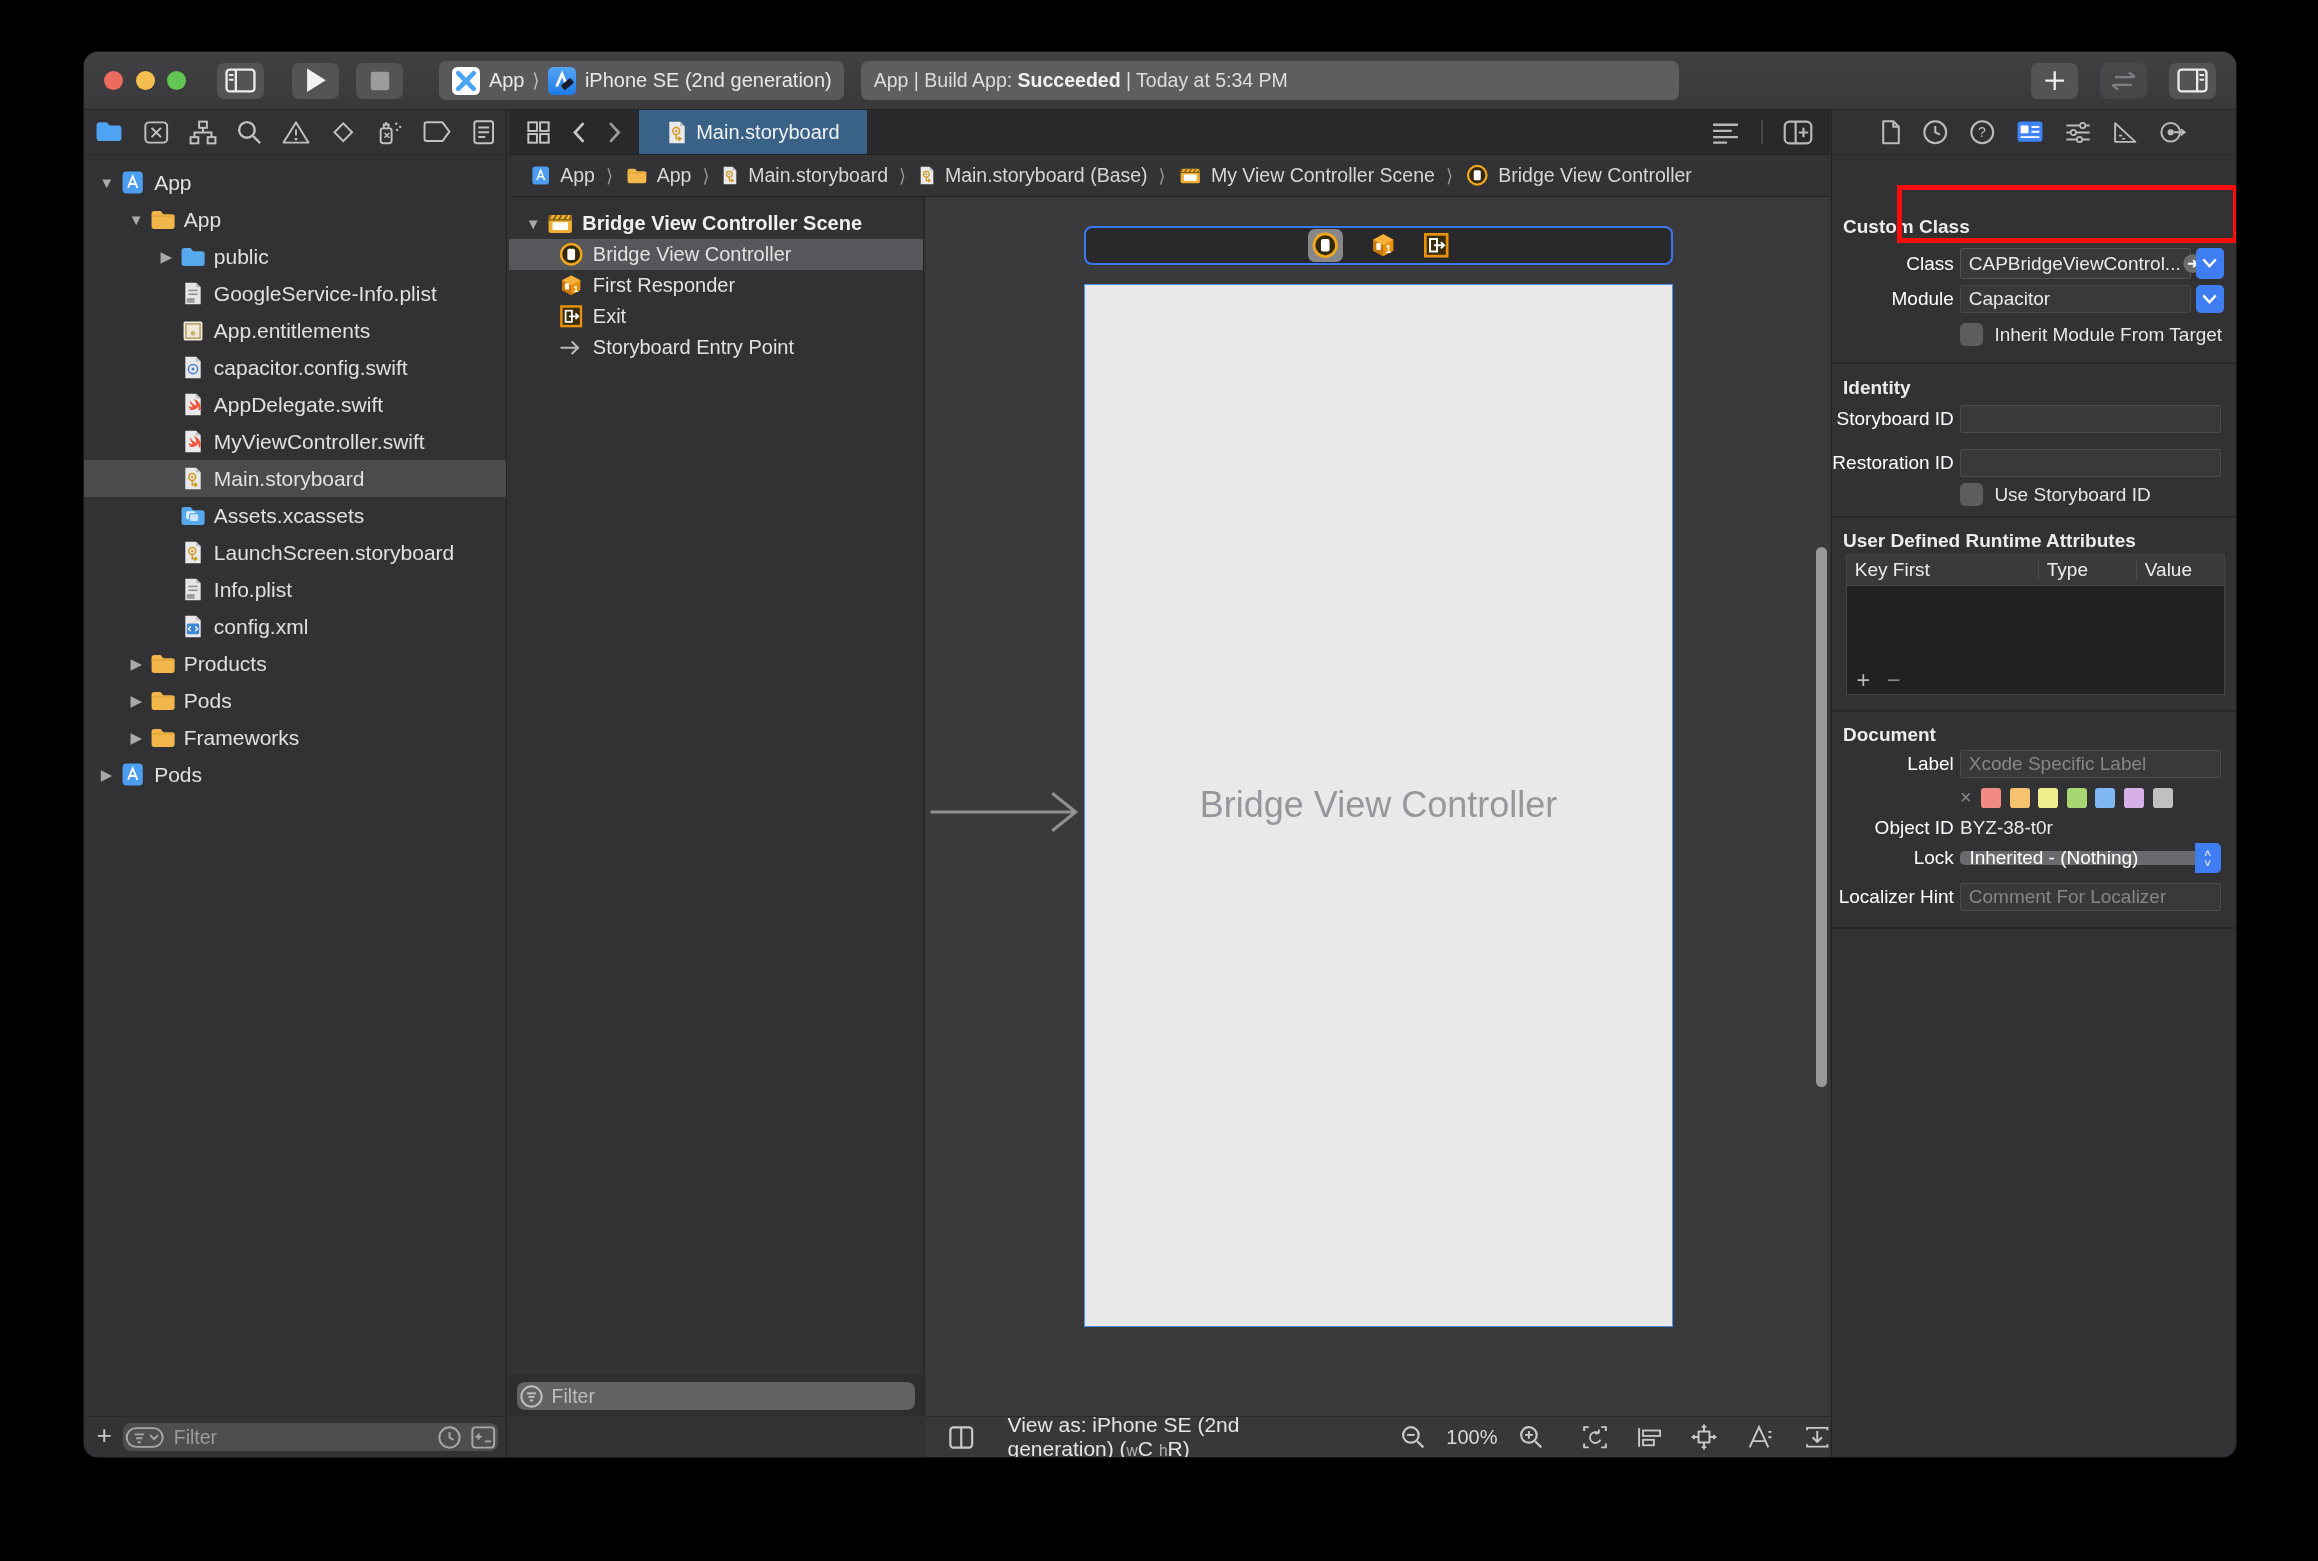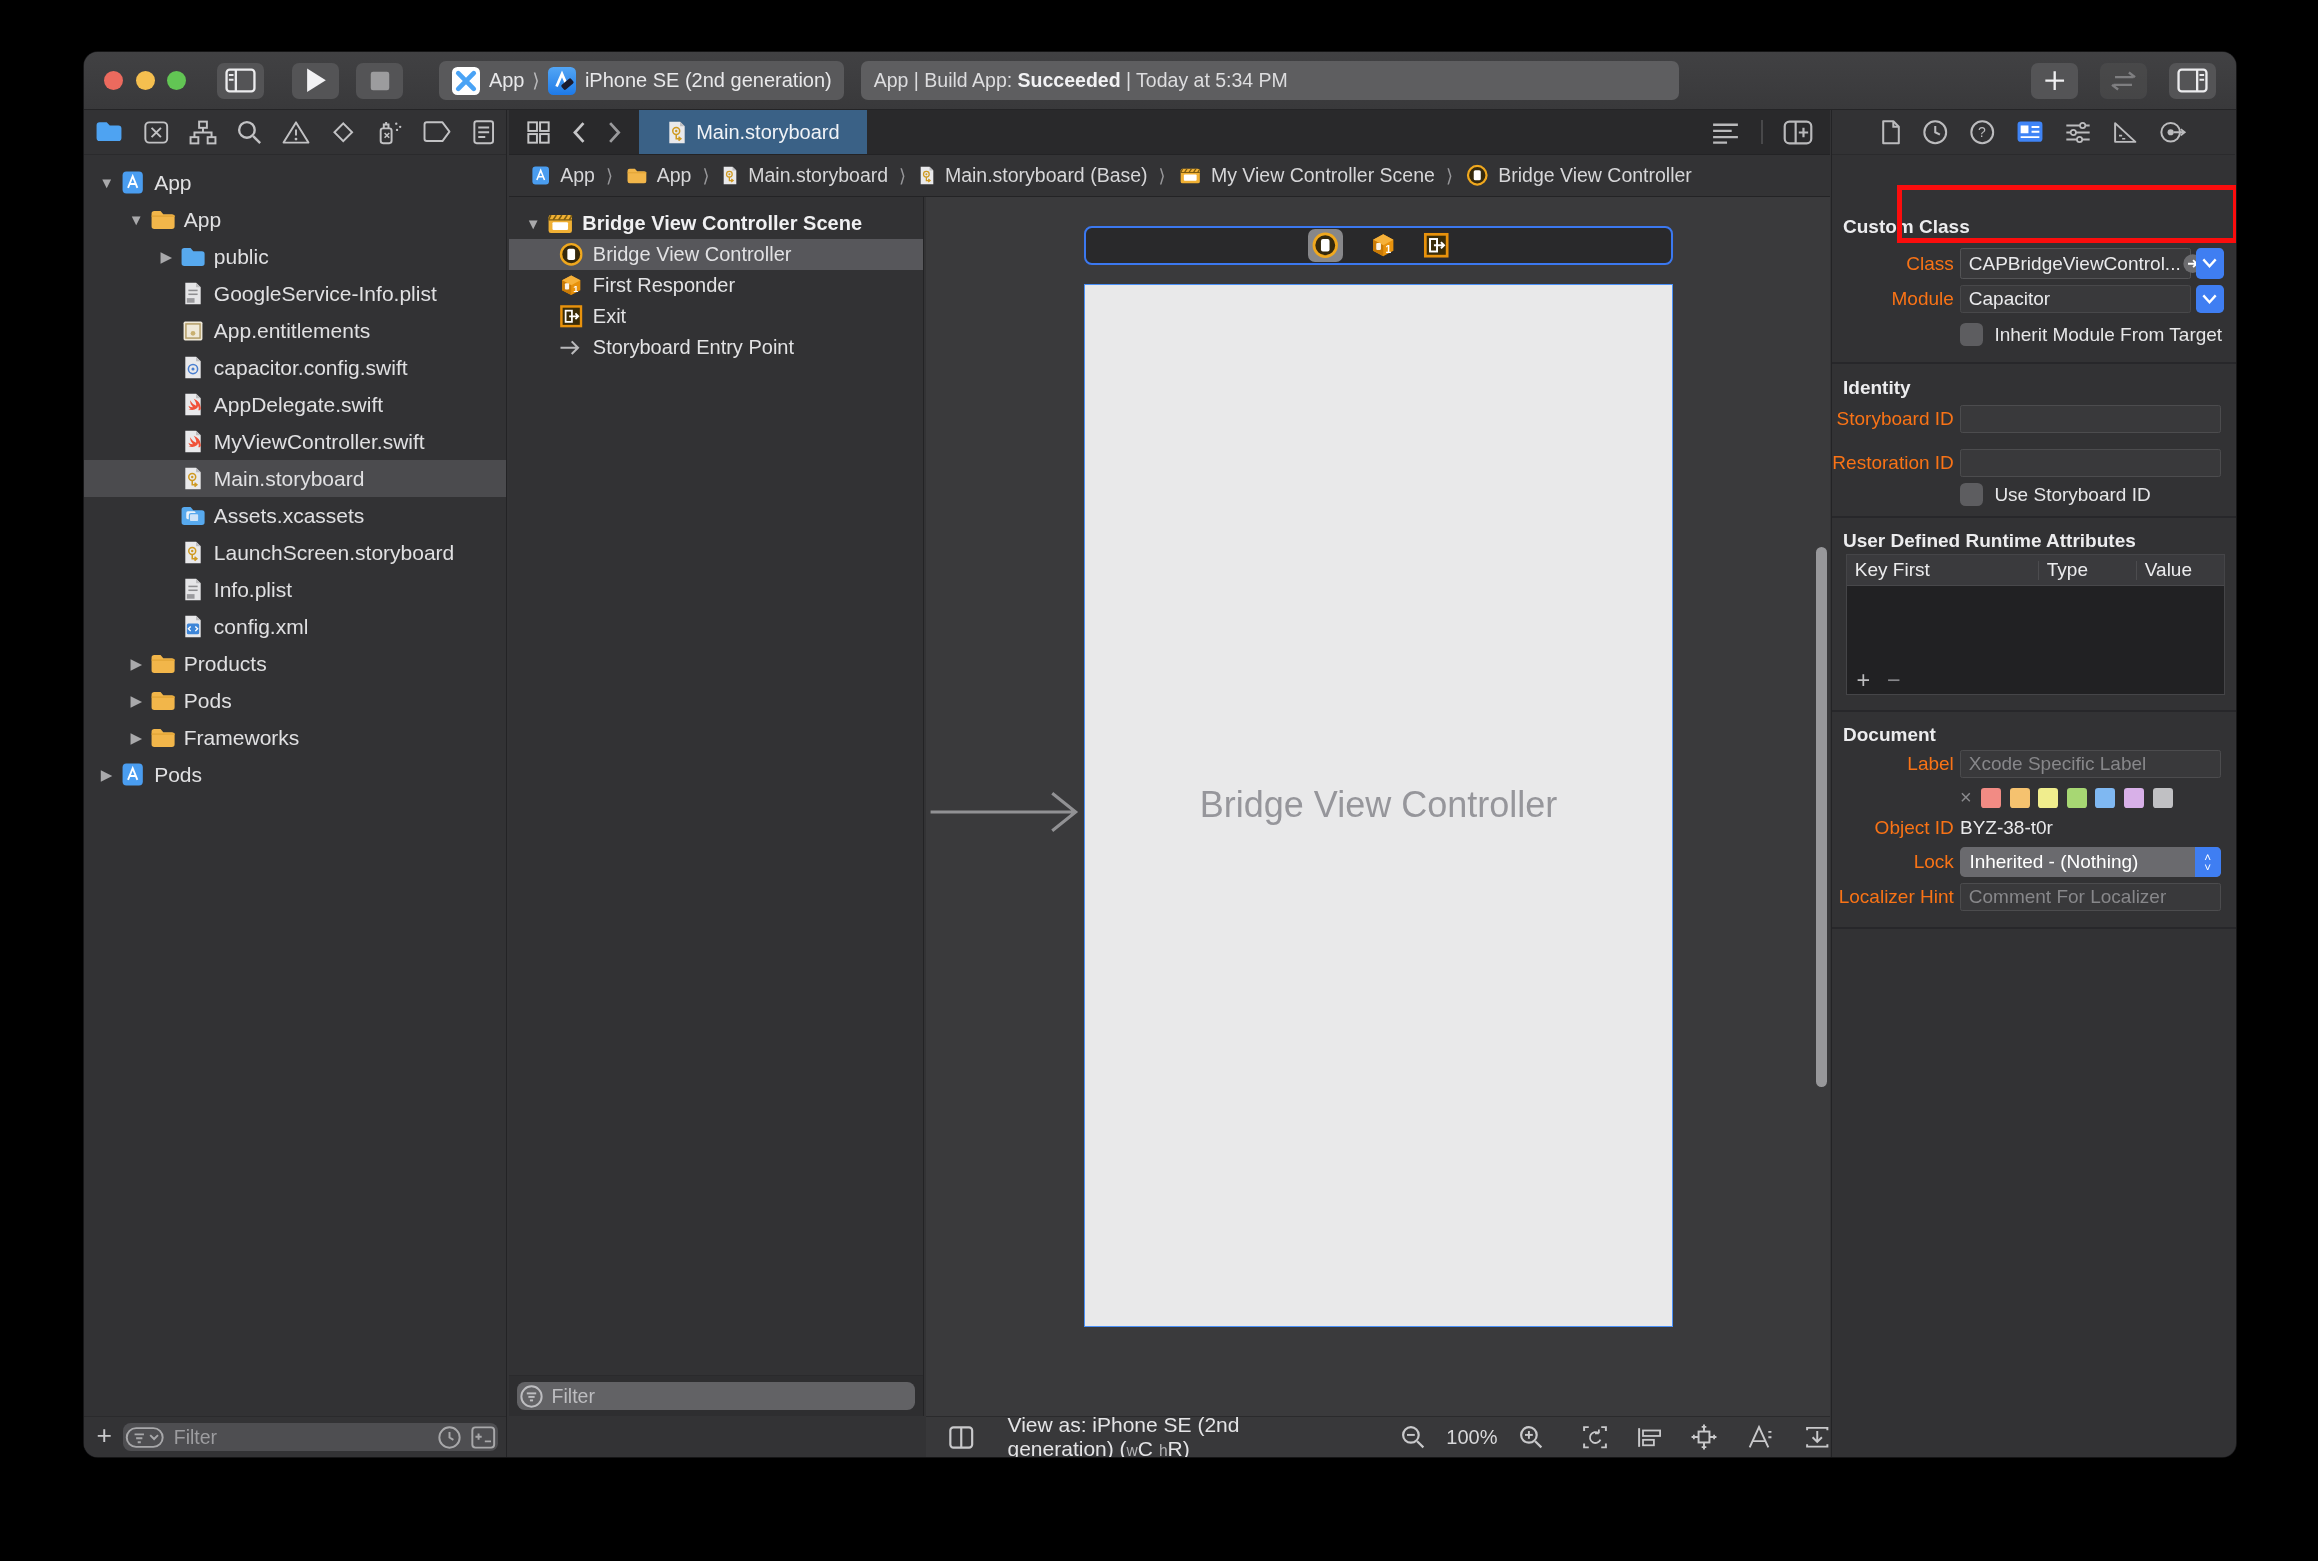--- a/index.html
+++ b/index.html
@@ -65,33 +65,33 @@
   .canvasbar{position:absolute;left:417px;right:0;bottom:-41px;height:41px;background:#38383a;border-top:1.6px solid #2a2a2c;
              display:flex;align-items:center;box-sizing:border-box;font-size:21px;color:#e4e4e6;}
   .zoomtxt{font-size:20px;color:#d8d8da;margin:0 20px;}
   .smalltrait{font-size:15.6px;color:#b5b5b7;}
   
   .insp-tabs{height:45px;border-bottom:1.6px solid #2a2a2c;display:flex;align-items:center;
              justify-content:space-between;padding:0 48px;box-sizing:border-box;}
   .icontent{position:absolute;left:0;right:0;top:47px;bottom:0;font-size:19px;}
   .ihead{position:absolute;left:11px;font-weight:bold;color:#ececee;font-size:19px;}
   .irow{position:absolute;left:0;width:404px;display:flex;align-items:center;}
-  .ilabel{width:128px;text-align:right;color:#f97316;flex:none;padding-right:6.2px;box-sizing:border-box;white-space:nowrap;}
+  .ilabel{width:128px;text-align:right;color:#ffffff;flex:none;padding-right:6.2px;box-sizing:border-box;white-space:nowrap;}
   .ifield{height:28px;background:#39393b;border:0.8px solid #545456;border-radius:2.3px;display:flex;align-items:center;
           padding:0 7.8px;color:#eaeaec;box-sizing:border-box;}
   .placeholder{color:#87878a;}
   .ddbtn{width:28px;height:31px;background:#3f7ef2;border-radius:4.7px;display:flex;align-items:center;justify-content:center;flex:none;}
   .chk{width:23.4px;height:23.4px;border-radius:5.5px;background:#5d5d60;margin-right:11px;flex:none;}
   .divider{position:absolute;left:0;width:404px;height:1.6px;background:#27272a;}
   .udtable{position:absolute;left:14px;top:445px;width:379px;height:141px;border:1.6px solid #454548;box-sizing:border-box;background:#212123;}
   .udhead{height:30px;background:#3a3a3d;display:flex;align-items:center;color:#ececee;border-bottom:0.8px solid #48484b;}
   .udhead div{padding-left:7.8px;box-sizing:border-box;border-left:0.8px solid #4c4c4f;height:19px;display:flex;align-items:center;}
   .udfoot{position:absolute;left:0;bottom:0;height:28px;display:flex;align-items:center;gap:17px;padding-left:9.4px;color:#bdbdbf;font-size:23.4px;}
   .swatch{width:20px;height:20px;border-radius:3.1px;flex:none;}
-  .lockpop{height:30px;background:#6a6a6e;border-radius:4.7px;display:flex;align-items:center;color:#fff;
+  .lockpop{height:14px;background:#6a6a6e;border-radius:4.7px;display:flex;align-items:center;color:#fff;
            padding-left:9.4px;box-sizing:border-box;justify-content:space-between;}
   .stepper{width:26.5px;height:30px;background:#3f7ef2;border-radius:0 4.7px 4.7px 0;display:flex;flex-direction:column;
            align-items:center;justify-content:center;color:#fff;font-size:11.7px;line-height:10px;}
   .redbox{position:absolute;left:1813px;top:133px;width:331px;height:48px;border:5.5px solid #fb0d0d;z-index:60;}
   .dim{opacity:.45;}
 </style>
 </head>
 <body>
 
 <div class="stage">

